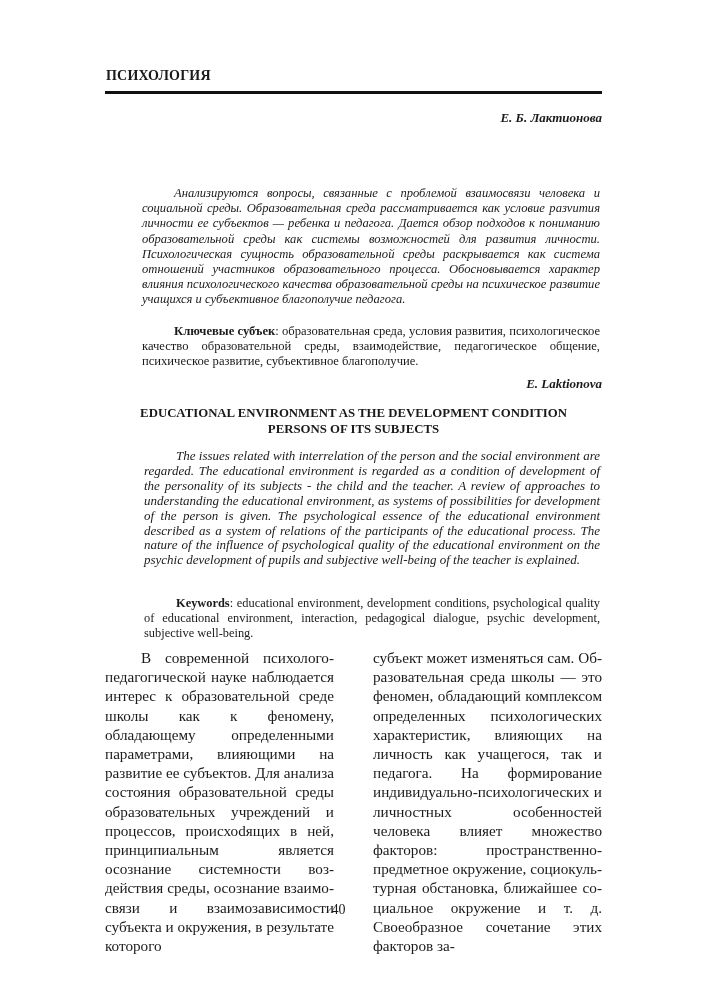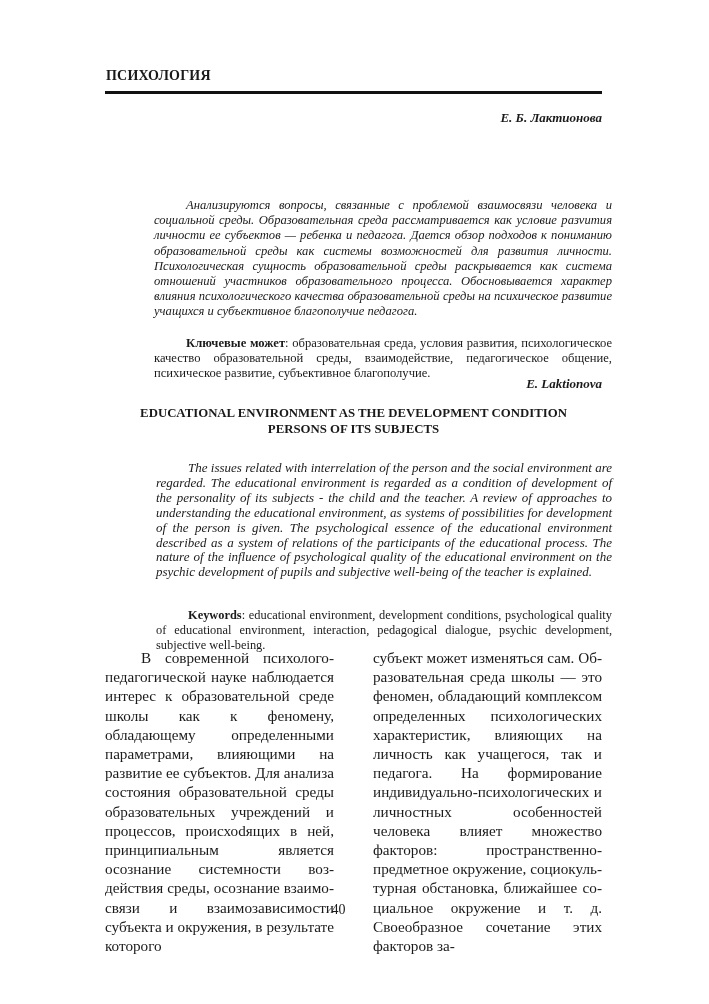--- a/index.html
+++ b/index.html
@@ -20,21 +20,21 @@
       right: 107px; font-style: italic; font-weight: bold; font-size: 13px; margin-left: 24px;
     }
     .author-ru { top: 110px; }
     .title {
       left: 105px; width: 497px; text-align: center;
       font-weight: bold; font-size: 13.5px; line-height: 16px;
     }
     .title-ru { top: 143px; }
     .abstract {
       left: 138px; width: 458px; font-size: 12.6px; line-height: 15.2px;
-      text-align: justify; margin: 16px;
+      text-align: justify; margin: 4px;
     }
     .abstract.italic { font-style: italic; }
     .abstract .indent { display: inline-block; width: 32px; }
     .abstract-ru { top: 182px; }
     .keywords-ru { top: 320px; }
     .author-en { top: 376px; }
     .title-en { top: 405px; font-size: 12.8px; }
     .abstract-en { top: 445px; left: 140px; width: 456px; font-size: 13px; line-height: 14.9px; }
     .keywords-en { top: 592px; left: 140px; width: 456px; font-size: 12.4px; line-height: 14.9px; }
     .col {
@@ -55,21 +55,21 @@
 <div class="abs section-label">ПСИХОЛОГИЯ</div>
 <div class="abs header-rule"></div>
 
 <div class="abs author author-ru">Е. Б. Лактионова</div>
 
 <div class="abs title title-ru">
 </div>
 
 <p class="abs abstract italic abstract-ru"><span class="indent"></span><span>Анализируются вопросы, связанные с проблемой взаимосвязи человека и социальной среды. Образовательная среда рассматривается как условие раз­vития личности ее субъектов — ребенка и педагога. Дается обзор подходов к пониманию образовательной среды как системы возможностей для развития личности. Психологическая сущность образовательной среды раскрывается как система отношений участников образовательного процесса. Обосновыва­ется характер влияния психологического качества образовательной среды на психическое развитие учащихся и субъективное благополучие педагога.</span></p>
 
-<p class="abs abstract keywords-ru"><span class="indent"></span><b class="kw">Ключевые может</b><span>: образовательная среда, условия развития, психологи­ческое качество образовательной среды, взаимодействие, педагогическое об­щение, психическое развитие, субъективное благополучие.</span></p>
+<p class="abs abstract keywords-ru"><span class="indent"></span><b class="kw">Ключевые субъек</b><span>: образовательная среда, условия развития, психологи­ческое качество образовательной среды, взаимодействие, педагогическое об­щение, психическое развитие, субъективное благополучие.</span></p>
 
 <div class="abs author author-en">E. Laktionova</div>
 
 <div class="abs title title-en">
   <div>EDUCATIONAL ENVIRONMENT AS THE DEVELOPMENT CONDITION</div>
   <div>PERSONS OF ITS SUBJECTS</div>
 </div>
 
 <p class="abs abstract italic abstract-en"><span class="indent"></span><span>The issues related with interrelation of the person and the social environment are regarded. The educational environment is regarded as a condition of develop­ment of the personality of its subjects - the child and the teacher. A review of ap­proaches to understanding the educational environment, as systems of possibilities for development of the person is given. The psychological essence of the educational environment described as a system of relations of the participants of the educational process. The nature of the influence of psychological quality of the educational envi­ronment on the psychic development of pupils and subjective well-being of the teacher is explained.</span></p>
 

